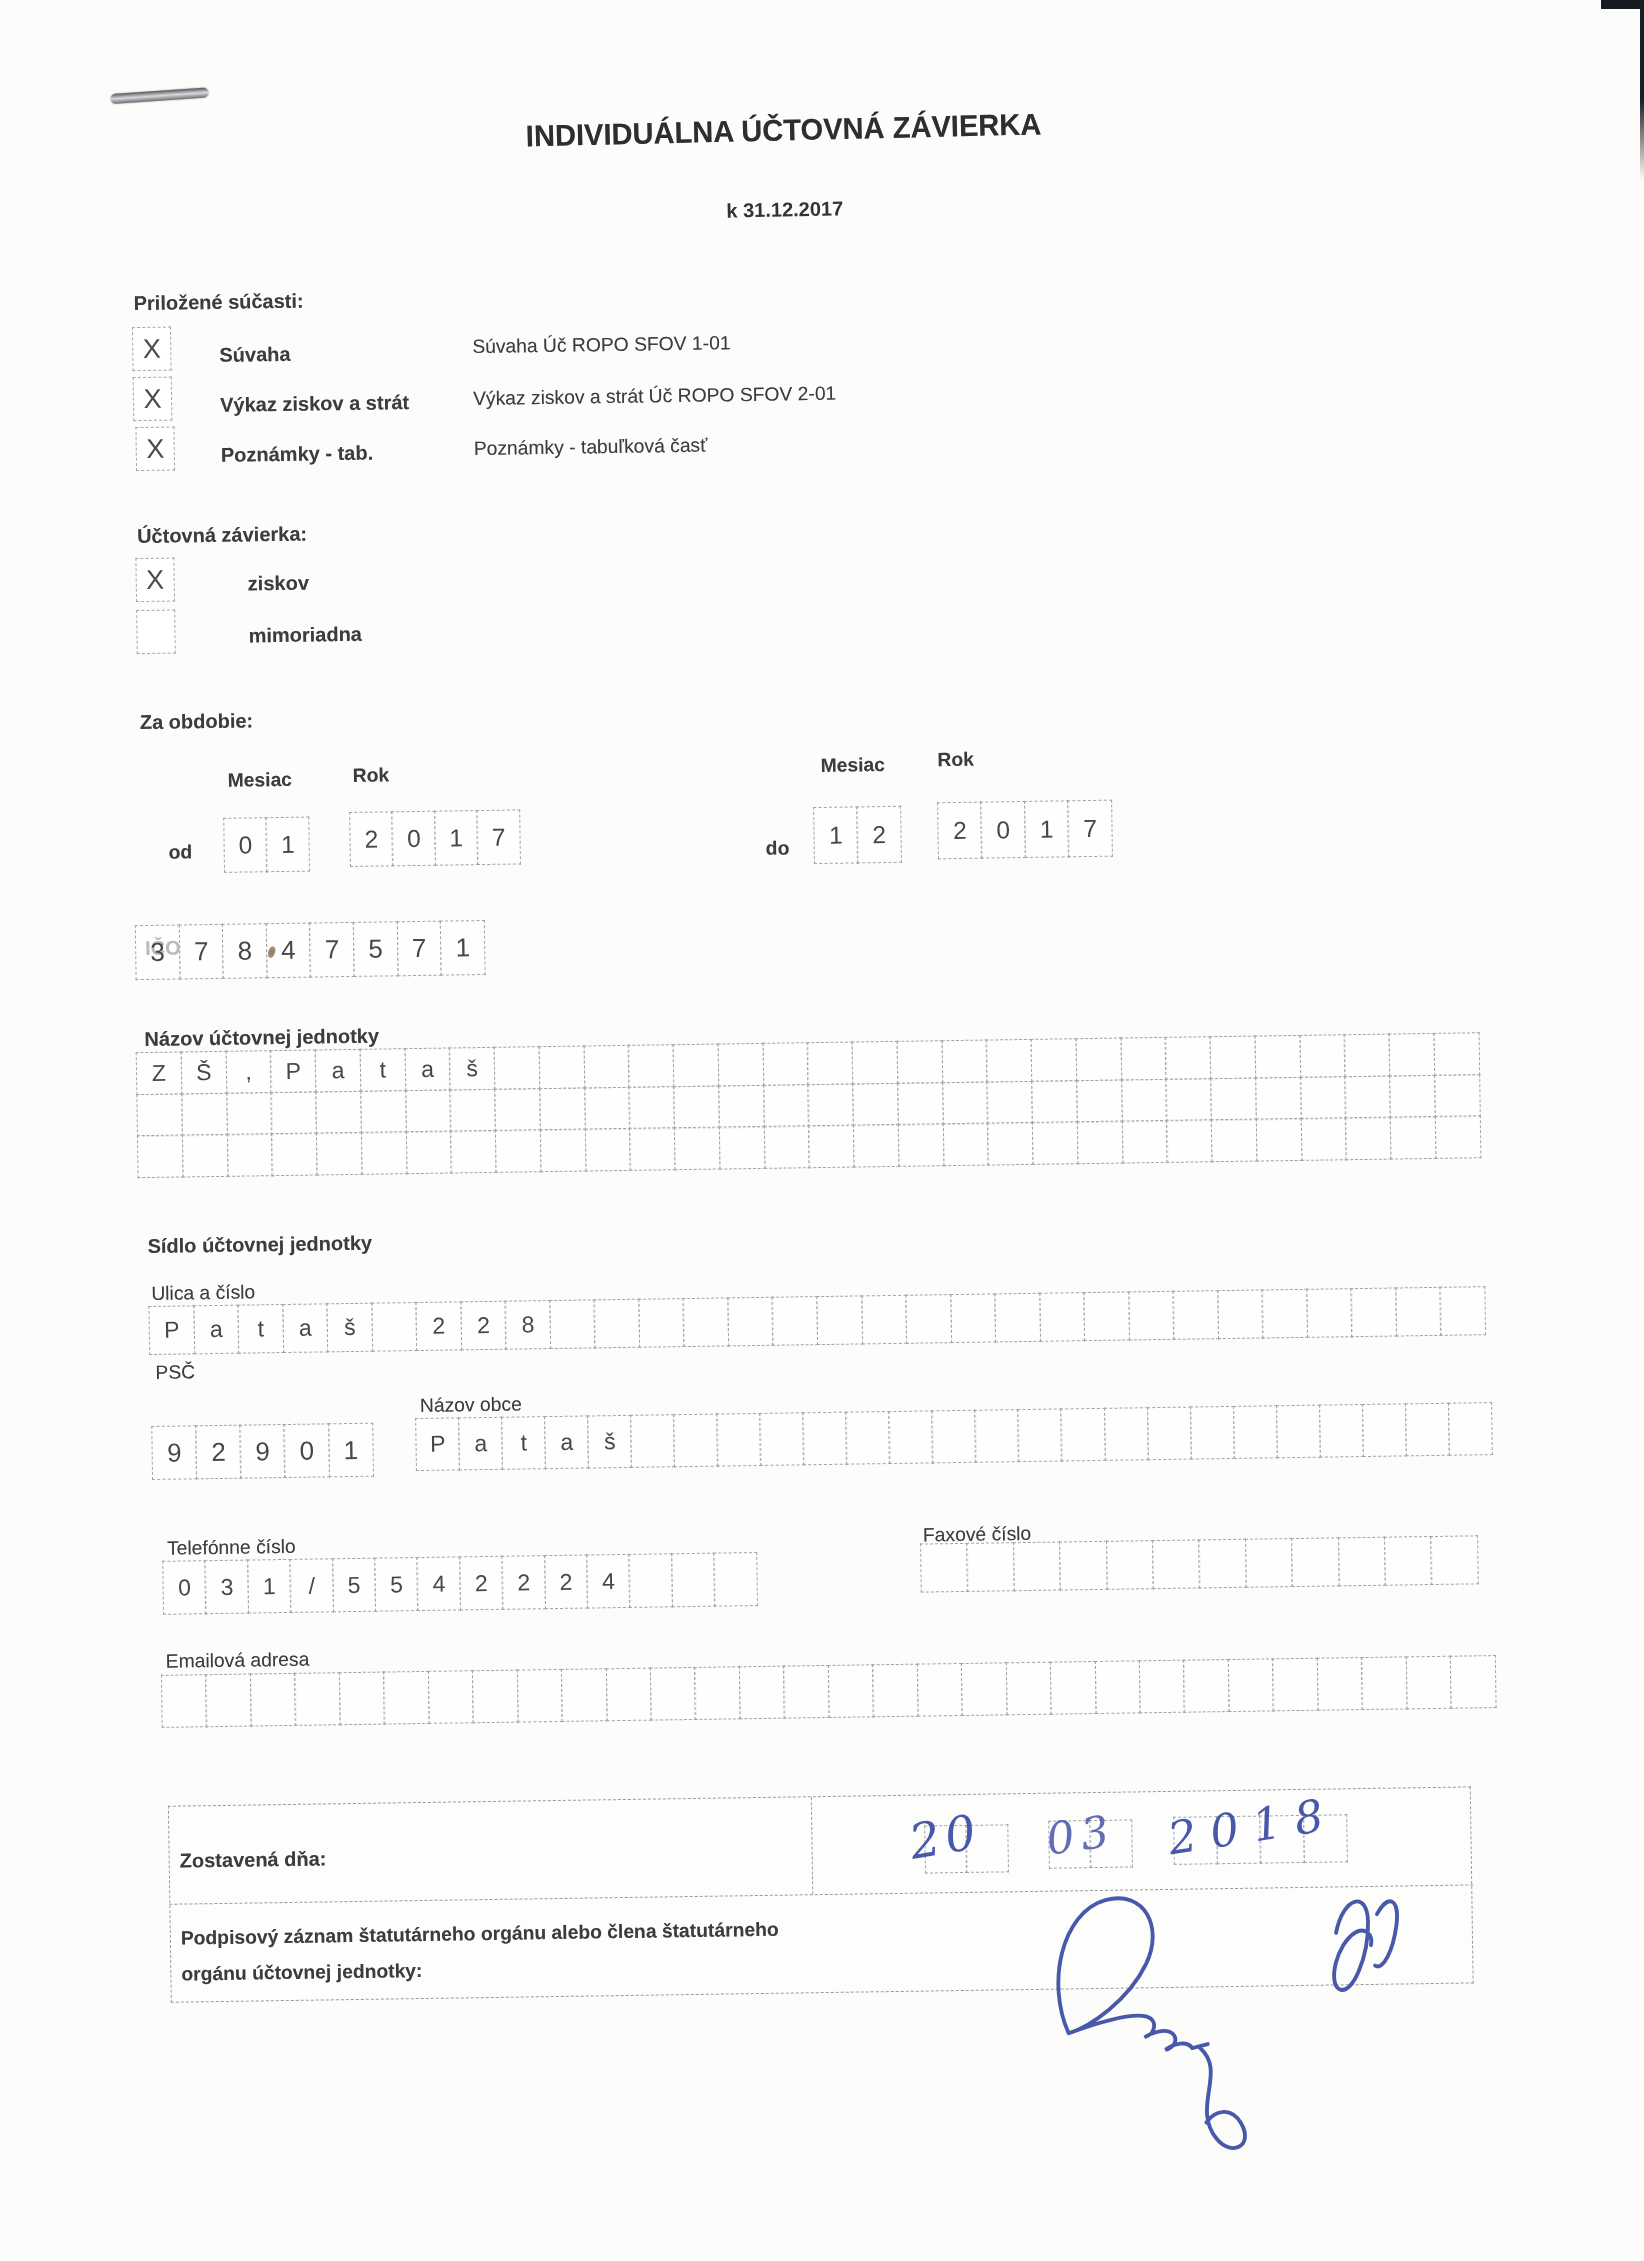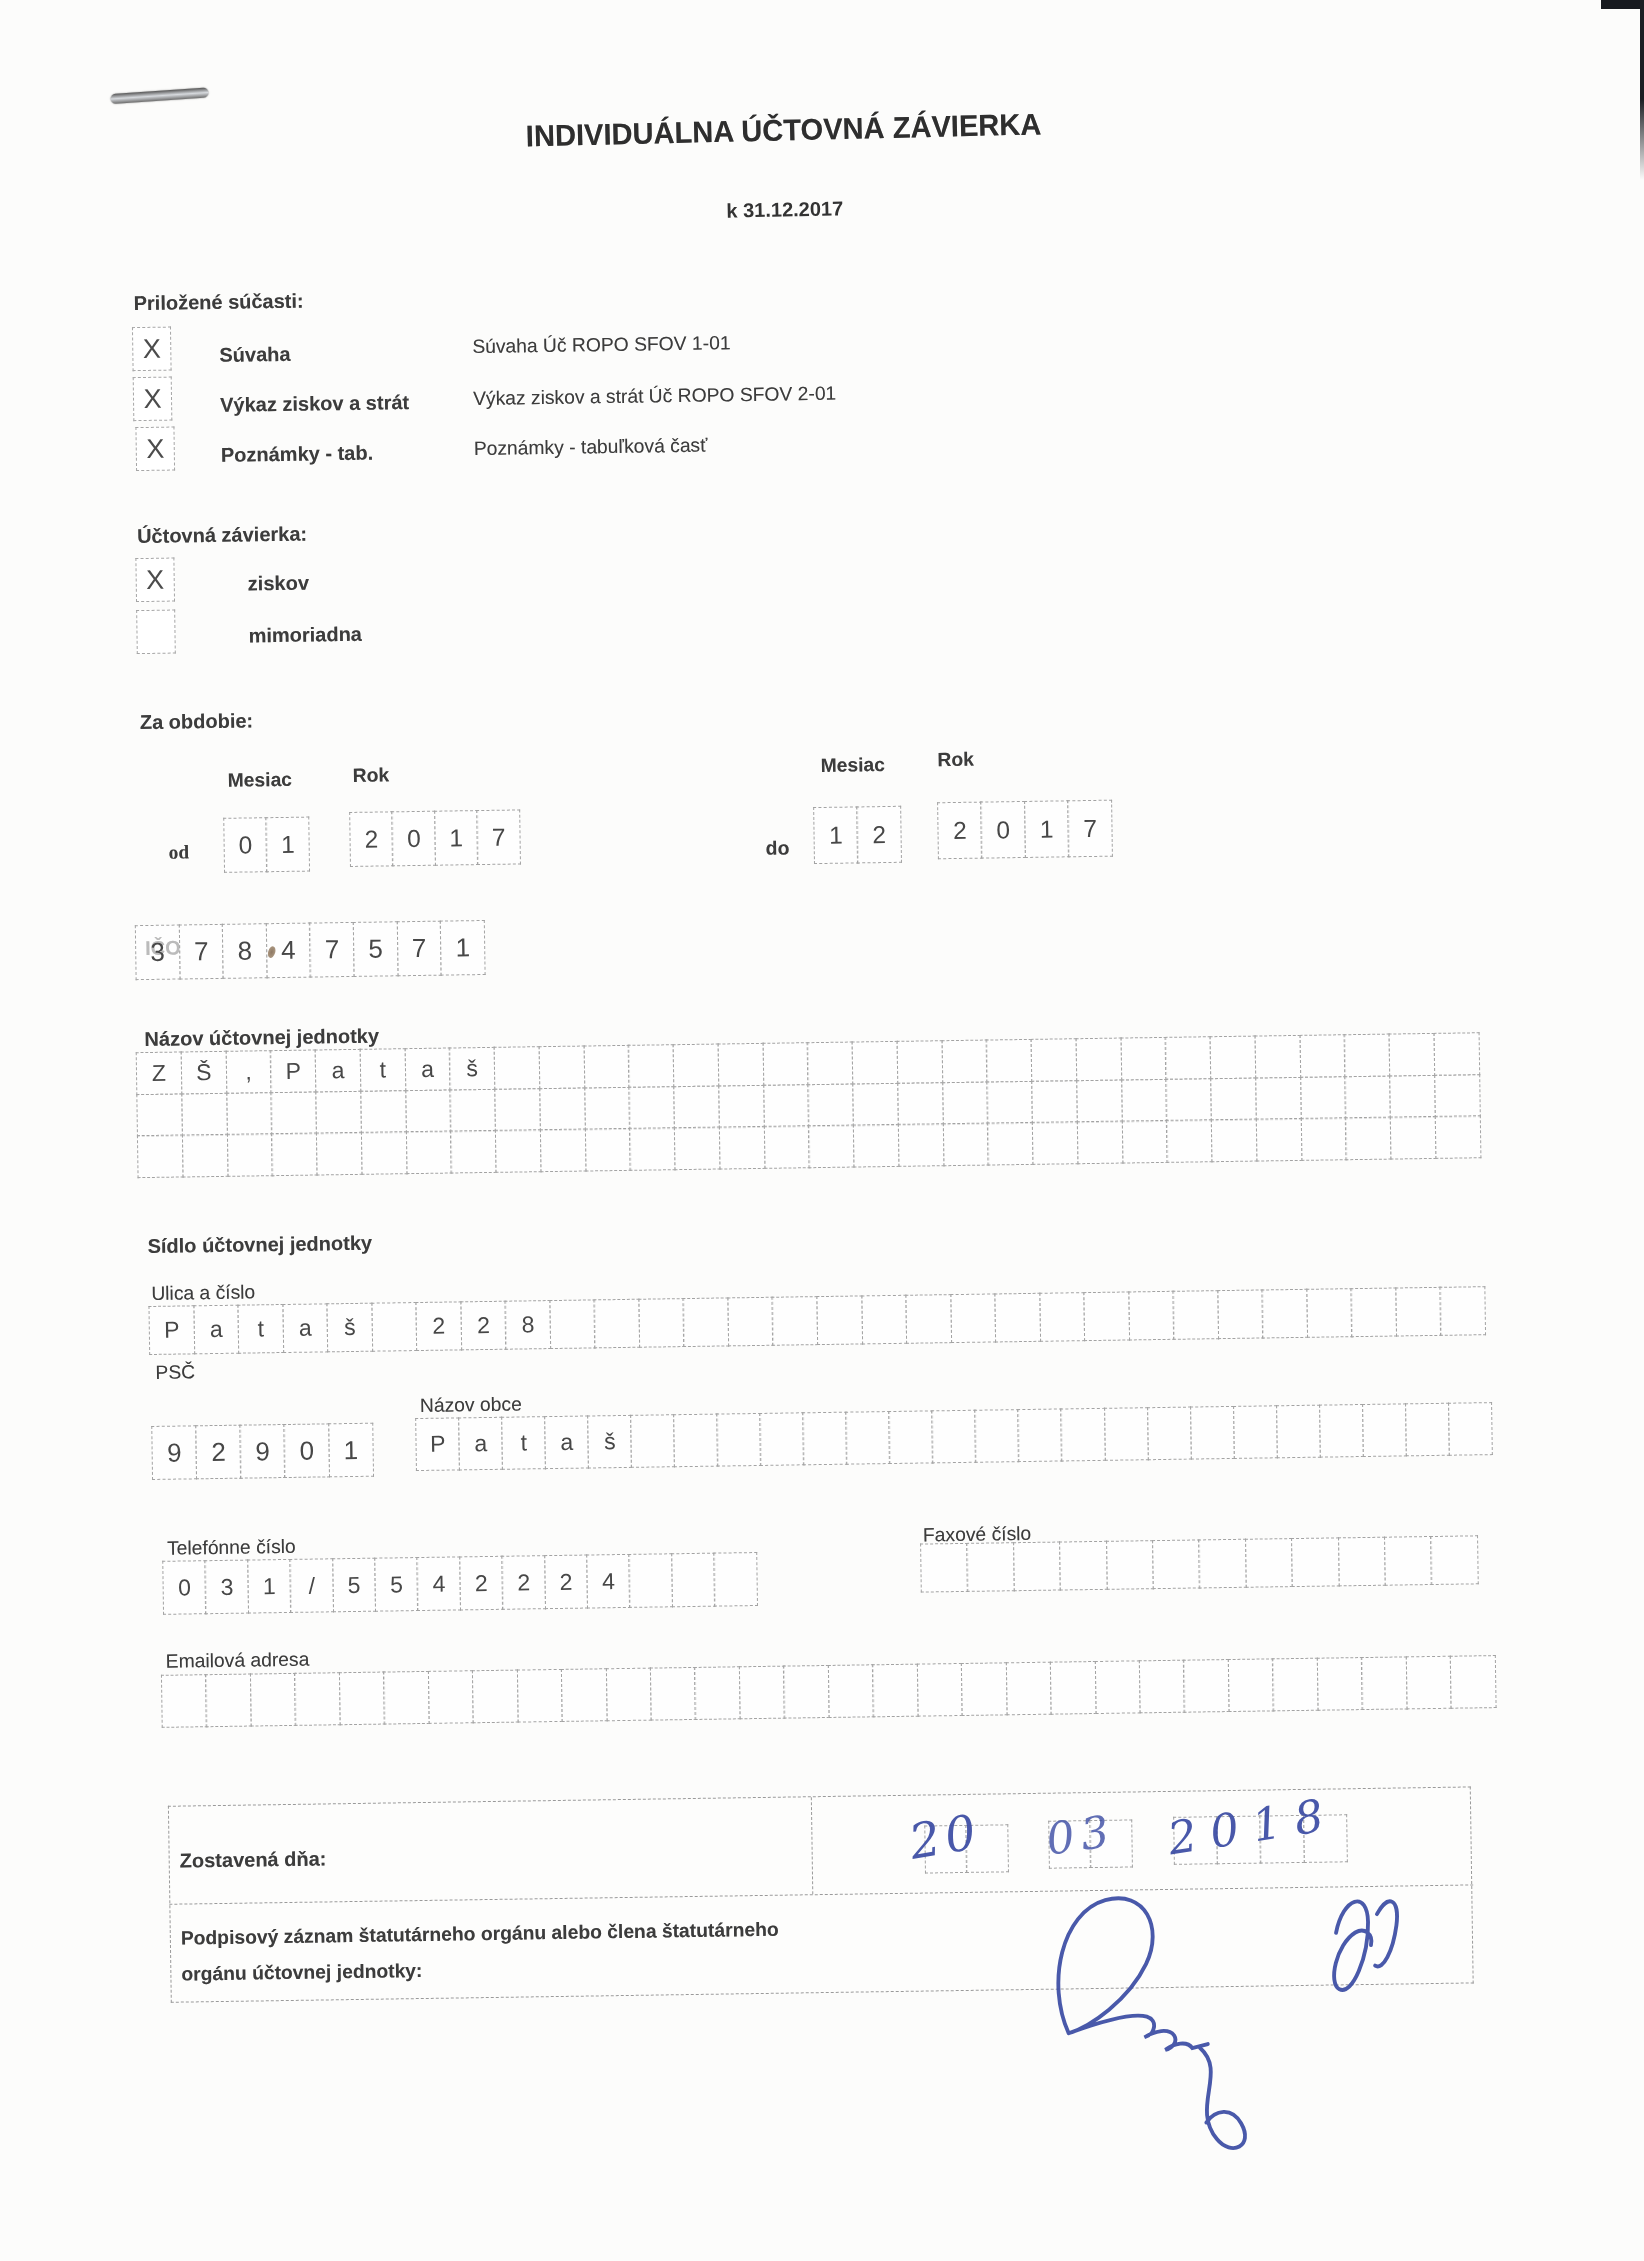--- a/index.html
+++ b/index.html
@@ -66,21 +66,21 @@
   .t-cb3-lbl  { left:231px; top:435px; font-size:20px; }
   .t-cb1-desc { left:484px; top:331px; }
   .t-cb2-desc { left:484px; top:383px; }
   .t-cb3-desc { left:484px; top:433px; }
   .t-closing  { left:146px; top:515px; font-size:20px; }
   .t-riadna   { left:256px; top:564px; font-size:20px; }
   .t-mimo     { left:256px; top:616px; font-size:20px; }
   .t-period   { left:146px; top:701px; font-size:20px; }
   .t-mes-from { left:233px; top:761px; }
   .t-rok-from { left:358px; top:758px; }
-  .t-od       { left:173px; top:832px;font-family:Liberation Serif, serif; }
+  .t-od       { left:173px; top:832px; }
   .t-mes-to   { left:826px; top:755px; }
   .t-rok-to   { left:943px; top:751px; }
   .t-do       { left:770px; top:837px;text-align:center; }
   .t-ico      { left:148px; top:892px; font-size:20px;margin-top:35px; }
   .t-name     { left:146px; top:1018px; font-size:20px; }
   .t-sidlo    { left:146px; top:1225px; font-size:20px; }
   .t-ulica    { left:149px; top:1273px; }
   .t-psc      { left:152px; top:1352px; }
   .t-obce     { left:416px; top:1389px; }
   .t-phone    { left:161px; top:1528px; }

